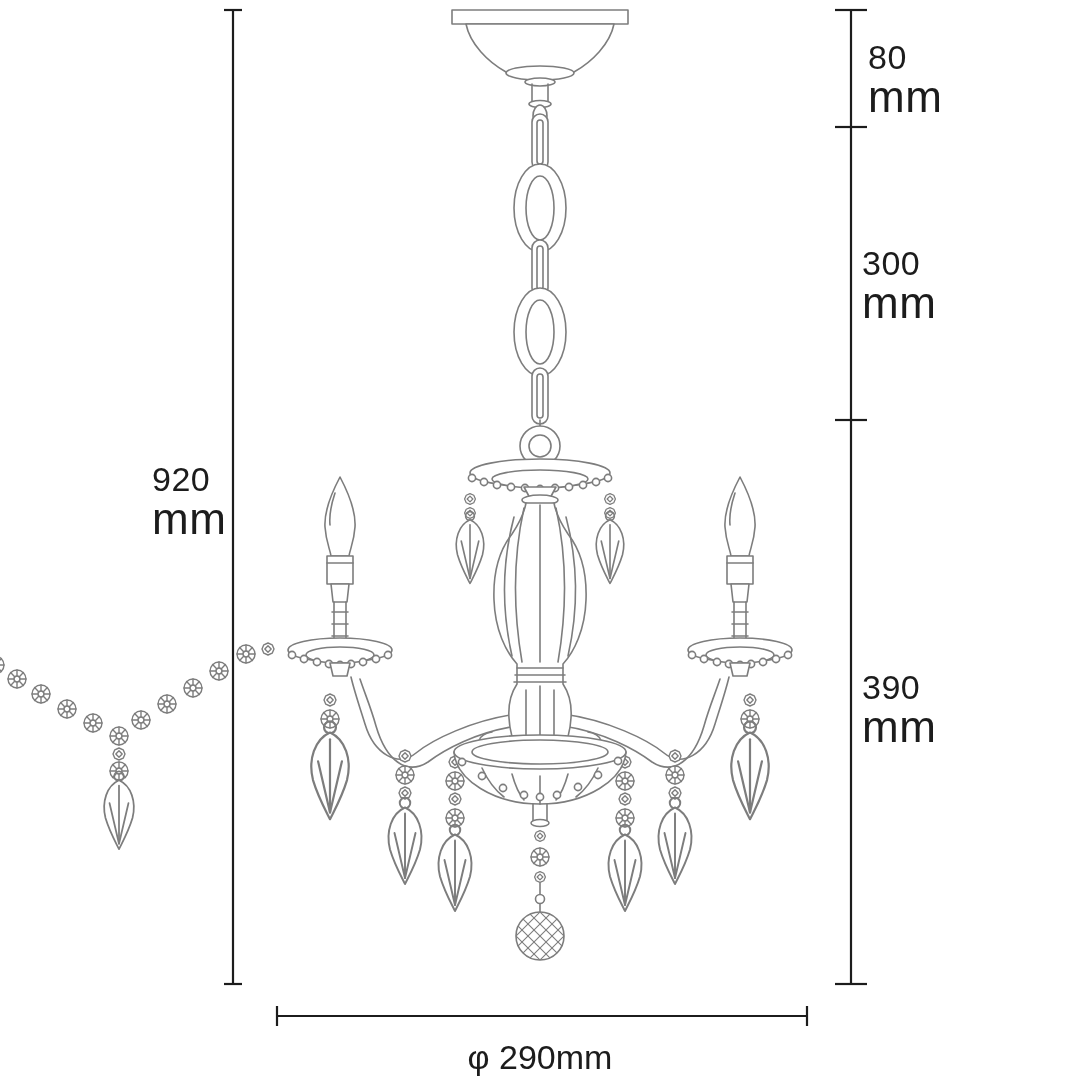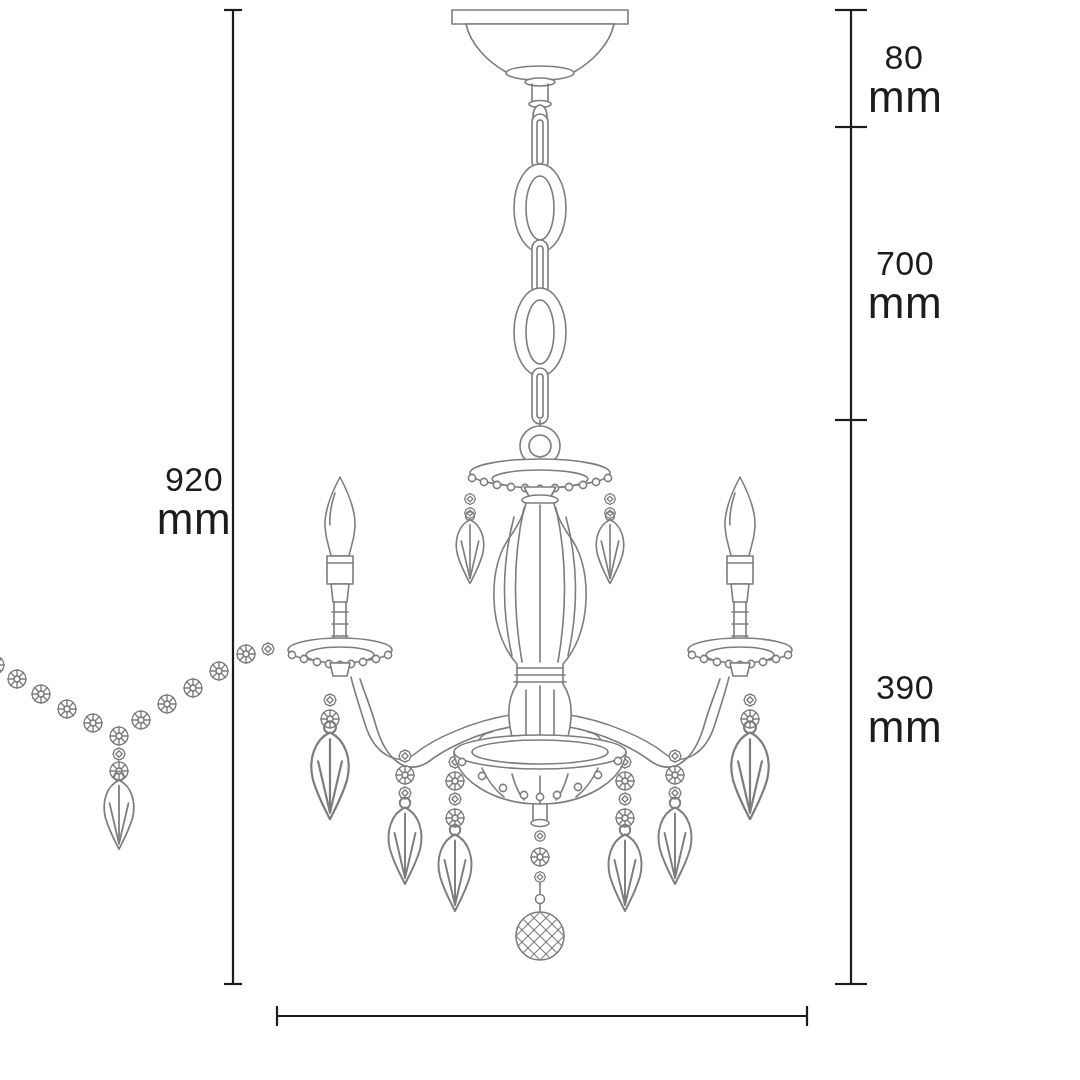--- a/index.html
+++ b/index.html
@@ -9,21 +9,21 @@
     background:#ffffff;
     overflow:hidden;
     font-family:"Liberation Sans", sans-serif;
   }
   .art-svg{position:absolute;left:0;top:0;}
   .dim-label{
     position:absolute;
     font-size:34px;
     line-height:1.02;
     color:#1c1c1c;
-    text-align:center;
+    text-align:left;
     letter-spacing:0.5px;
     white-space:nowrap;
   }
   .dim-label .unit{font-size:44px;}
   .diam-label{
     position:absolute;
     font-size:34px;
     color:#1c1c1c;
     text-align:center;
     white-space:nowrap;
@@ -299,23 +299,26 @@
     <div class="val">920</div>
     <div class="unit">mm</div>
   </div>
 
   <div class="dim-label" style="left:868px;top:40px;width:72px;">
     <div class="val">80</div>
     <div class="unit">mm</div>
   </div>
 
   <div class="dim-label" style="left:862px;top:246px;width:86px;">
-    <div class="val">700</div>
+    <div class="val">300</div>
     <div class="unit">mm</div>
   </div>
 
   <div class="dim-label" style="left:862px;top:670px;width:86px;">
     <div class="val">390</div>
     <div class="unit">mm</div>
   </div>
 
+  <div class="diam-label" style="left:420px;top:1038px;width:240px;">
+    <span>φ 290mm</span>
+  </div>
 
 </div>
 
 </body></html>

